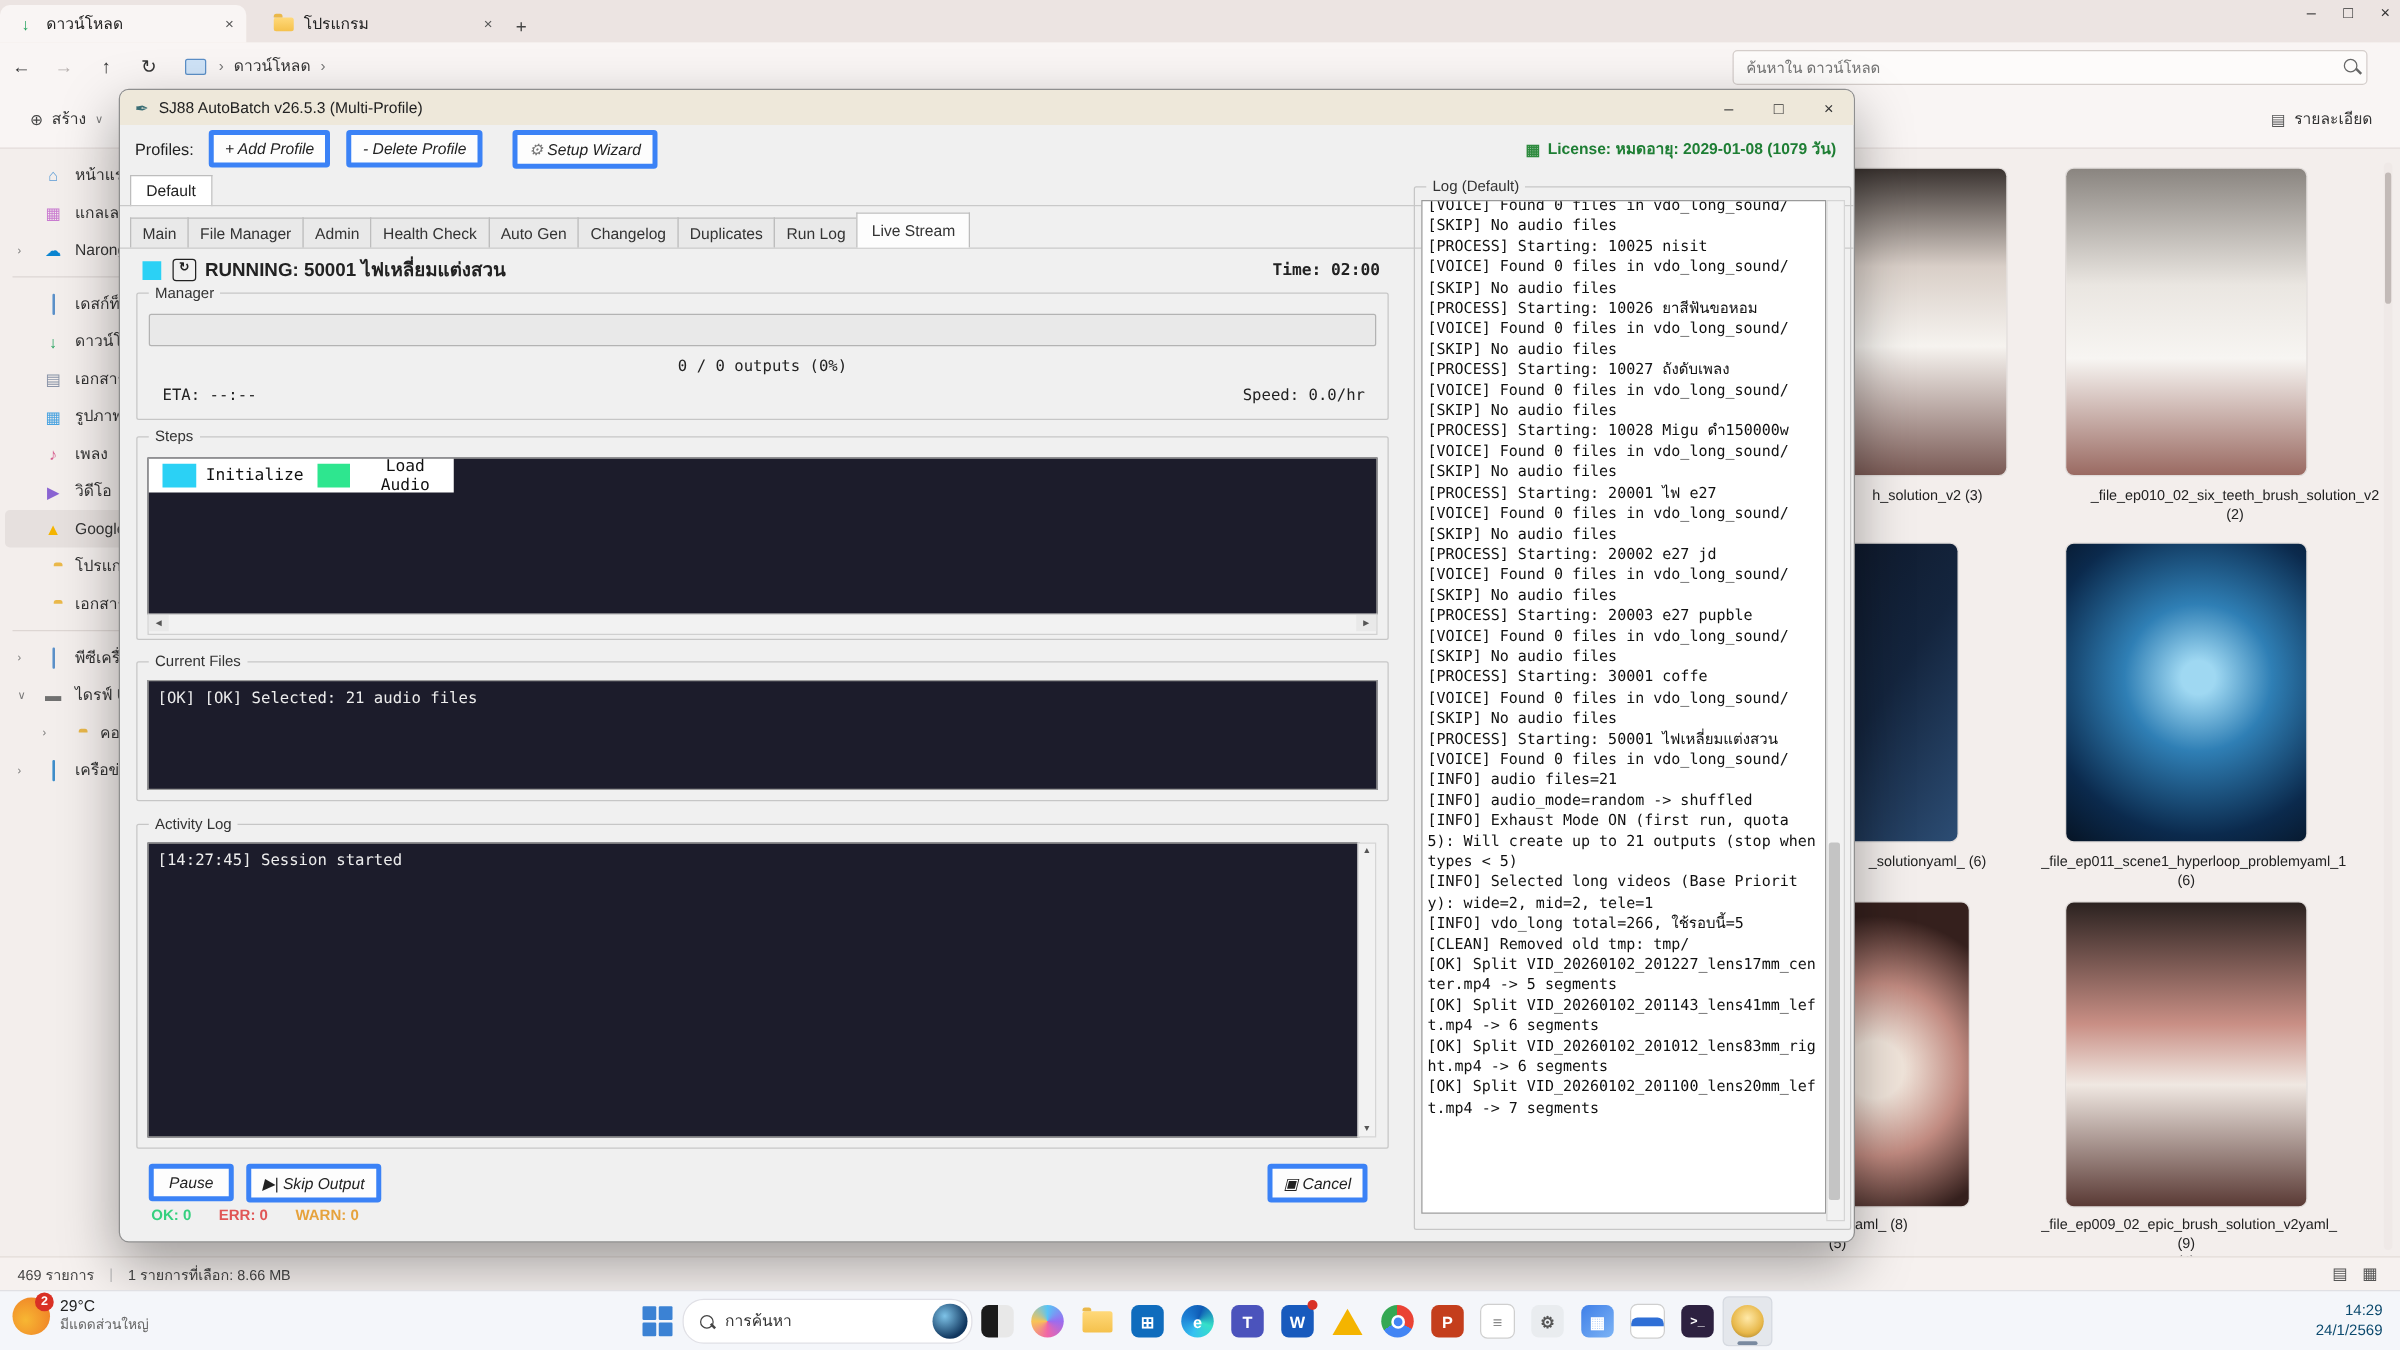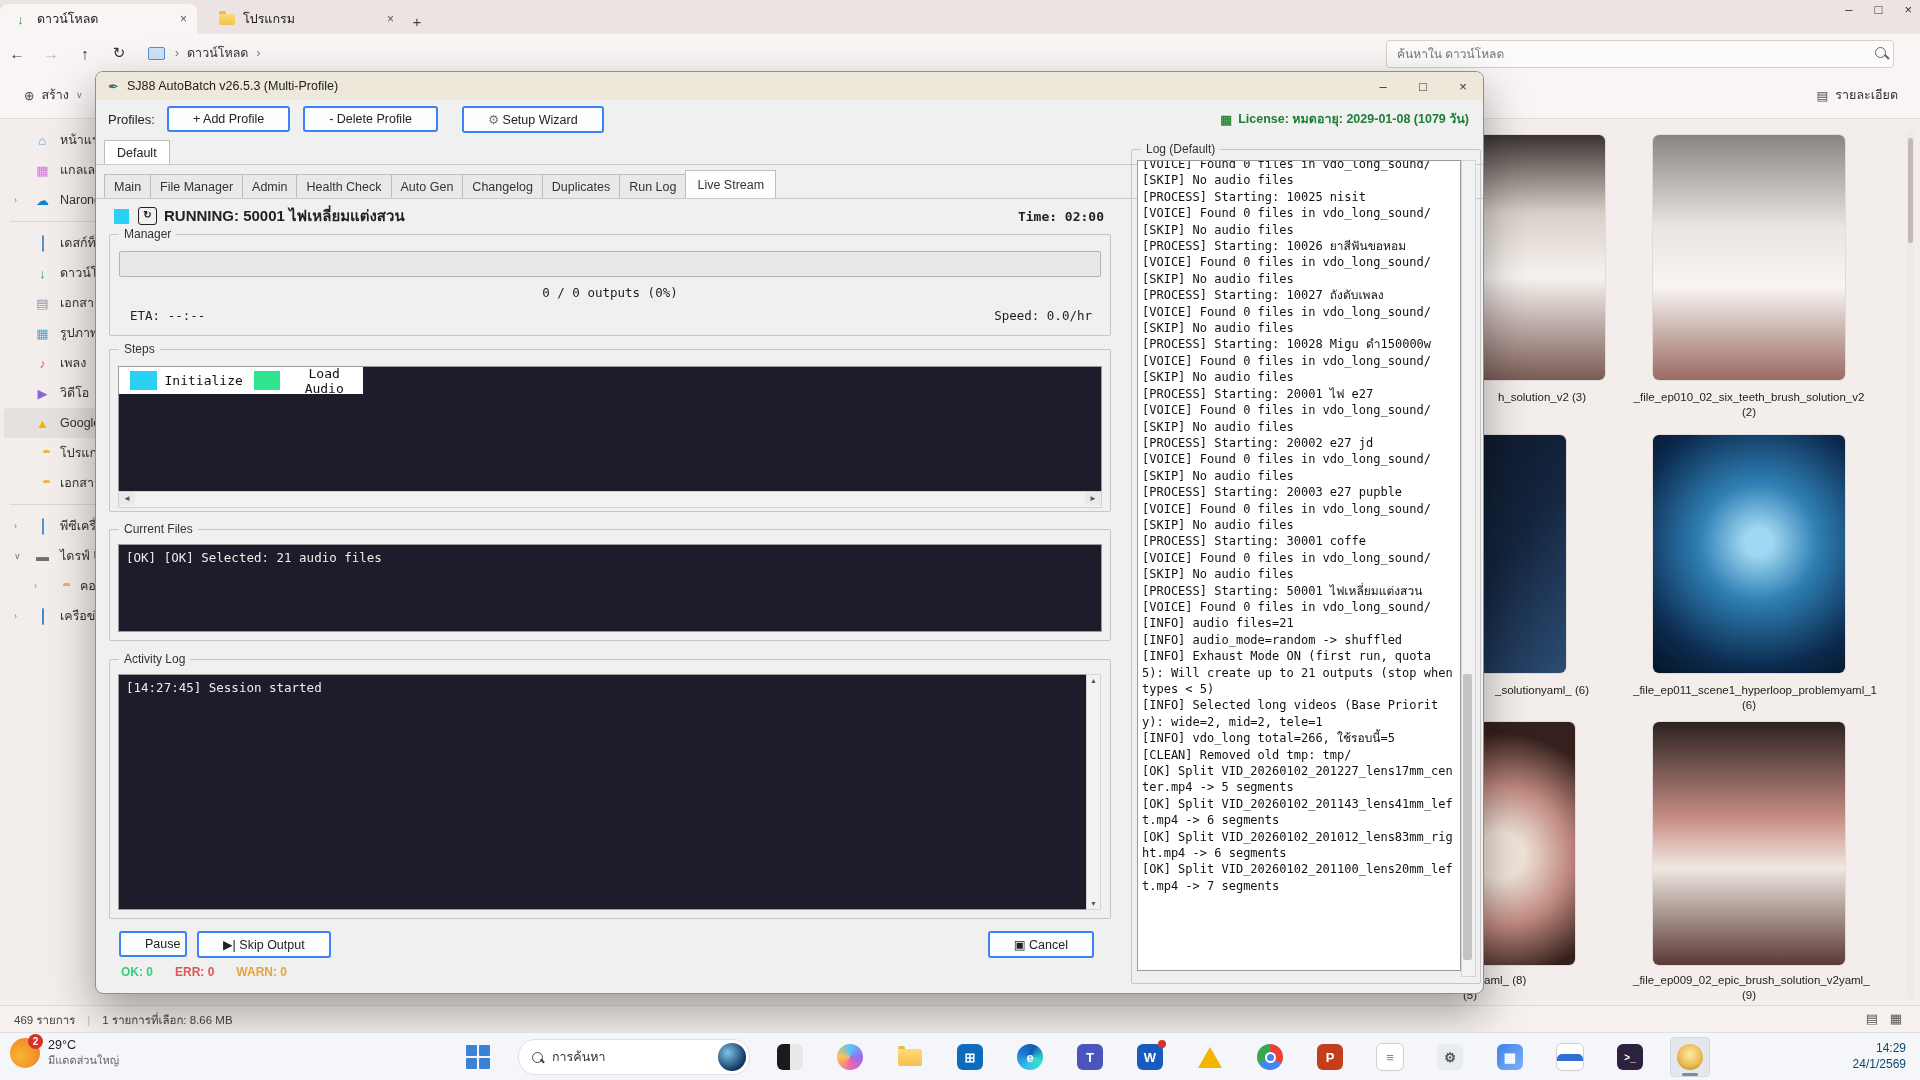--- a/index.html
+++ b/index.html
@@ -43,21 +43,21 @@
   .statusbar{position:absolute;left:0;top:1005px;width:1920px;height:27px;background:#f6f1ef;border-top:1px solid #e2dbd8;display:flex;align-items:center;font-size:11.5px;color:#444;}
   .statusbar .vsep{color:#bbb;margin:0 12px;}
   .sb-ico{position:absolute;font-size:13px;color:#555;top:5px;}
   
   .appwin{position:absolute;left:95px;top:71px;width:1387px;height:921px;background:#f0f0f0;border:1px solid #8f8f8f;border-radius:8px;box-shadow:0 18px 45px rgba(0,0,0,.35);overflow:hidden;}
   .titlebar{position:absolute;left:0;top:0;right:0;height:28px;background:#eee8da;display:flex;align-items:center;font-size:12.5px;color:#222;}
   .titlebar .ticon{margin:0 8px 0 12px;color:#3a6d74;font-size:13px;}
   .wbtns{margin-left:auto;display:flex;height:100%;}
   .wbtn{width:40px;display:flex;align-items:center;justify-content:center;font-size:13px;color:#333;}
   .profilebar{position:absolute;left:0;top:28px;right:0;height:38px;display:flex;align-items:center;font-size:13px;}
-  .tkbtn{border:2px solid #3b82f6;background:#fdfdfd;border-radius:3px;font-size:12.5px;color:#222;padding:4px 24px;font-family:"Liberation Sans",sans-serif;}
+  .tkbtn{border:4px solid #3b82f6;background:#fdfdfd;border-radius:3px;font-size:12.5px;color:#222;padding:4px 9px;font-family:"Liberation Sans",sans-serif;font-style:italic;}
   .license{margin-left:auto;margin-right:14px;color:#1e7e34;font-size:12.5px;font-weight:bold;display:flex;gap:6px;align-items:center;}
   .ptab{position:absolute;left:8px;top:68px;height:24px;padding:0 12px;background:#fff;border:1px solid #bdbdbd;border-bottom:none;display:flex;align-items:center;font-size:12.5px;}
   .ptabline{position:absolute;left:0;top:92px;right:0;height:1px;background:#c9c9c9;}
   .tabstrip{position:absolute;left:8px;top:98px;display:flex;align-items:flex-end;}
   .ntab{border:1px solid #bdbdbd;border-bottom:none;background:#e9e9e9;padding:5px 9px 4px;font-size:12.5px;color:#333;margin-right:-1px;}
   .ntab.active{background:#fdfdfd;padding:7px 11px 6px;position:relative;z-index:2;}
   .tabline{position:absolute;left:0;top:126px;right:0;height:1px;background:#c9c9c9;}
   
   .runrow{position:absolute;left:18px;top:133px;width:990px;height:22px;display:flex;align-items:center;}
   .runsq{width:15px;height:15px;margin-right:9px;}
@@ -85,21 +85,21 @@
   .logtext pre{margin:-7px 0 0;padding:2px 4px;font-family:"DejaVu Sans Mono",monospace;font-size:12px;line-height:16.4px;color:#111;white-space:pre-wrap;word-break:break-all;}
   .logscroll{position:absolute;right:4px;top:10px;width:13px;bottom:6px;background:#f2f2f2;border:1px solid #d5d5d5;}
   .logscroll .th{position:absolute;left:1px;width:9px;background:#c4c4c4;border-radius:2px;}
   
   .taskbar{position:absolute;left:0;top:1032px;width:1920px;height:48px;background:#f4f6fa;border-top:1px solid #e0e0e4;}
   .weather{position:absolute;left:10px;top:5px;display:flex;gap:8px;align-items:center;}
   .wico{width:30px;height:30px;border-radius:50%;background:radial-gradient(circle at 35% 60%,#f7b733,#ee7724);position:relative;}
   .wico .badge{position:absolute;right:-3px;top:-4px;background:#d93025;color:#fff;border-radius:50%;width:15px;height:15px;font-size:10px;line-height:15px;text-align:center;font-weight:bold;}
   .wtxt{font-size:12.5px;line-height:15px;}
   .wtxt .sub{font-size:11px;color:#666;}
-  .tb-center{position:absolute;left:458px;top:4px;display:flex;align-items:center;gap:20px;}
+  .tb-center{position:absolute;left:506px;top:4px;display:flex;align-items:center;gap:0;}
   .tbico{width:40px;height:40px;border-radius:5px;display:flex;align-items:center;justify-content:center;position:relative;}
   .tbico.active{background:#e4e7ec;box-shadow:inset 0 0 0 1px #d5d9e0;}
   .tbico.active::after{content:"";position:absolute;bottom:1px;left:12px;width:16px;height:3px;border-radius:2px;background:#7a8aa0;}
   .startlogo{display:grid;grid-template-columns:11px 11px;grid-template-rows:11px 11px;gap:2px;}
   .startlogo i{background:#3b82d4;border-radius:1px;}
   .srchpill{width:214px;height:34px;border-radius:17px;background:#fff;border:1px solid #e0e0e6;display:flex;align-items:center;gap:9px;padding:0 3px 0 13px;font-size:12.5px;color:#333;}
   .srchpill .ball{margin-left:auto;width:28px;height:28px;border-radius:50%;background:radial-gradient(circle at 35% 35%,#7ec3e8,#10365e 70%);}
   .plens{width:9px;height:9px;border:1.6px solid #444;border-radius:50%;position:relative;}
   .plens::after{content:"";position:absolute;left:7px;top:7px;width:5px;height:1.6px;background:#444;transform:rotate(45deg);}
   .ic{width:26px;height:26px;border-radius:6px;display:flex;align-items:center;justify-content:center;font-size:13px;font-weight:bold;color:#fff;}
@@ -226,21 +226,21 @@
           <span class="exp">›</span>
           <span class="sico"><span class="mon" style="border-color:#3f8cc8;background:#9fd0f0;"></span></span>
           <span>เครือข่าย</span>
         </div>
     </div>
 
     <div>
       <div class="thumb" style="left:1430px;top:135px;width:175px;height:245px;background:linear-gradient(#3a3330,#d9cfc8 32%,#f6f3ef 58%,#7a5a55);"></div>
       <div class="thumb" style="left:1653px;top:135px;width:192px;height:245px;background:linear-gradient(#8a8580,#eae6e1 38%,#f7f5f2 62%,#9a6a62);"></div>
       <div class="flabel" style="left:1462px;top:390px;width:160px;"><span>h_solution_v2 (3)</span></div>
-      <div class="flabel" style="left:1633px;top:390px;width:232px;"><span>_file_ep010_02_six_teeth_brush_solution_v2 (2)</span></div>
+      <div class="flabel" style="left:1672px;top:390px;width:232px;"><span>_file_ep010_02_six_teeth_brush_solution_v2 (2)</span></div>
 
       <div class="thumb" style="left:1420px;top:435px;width:146px;height:238px;background:linear-gradient(125deg,#0c1322,#14253e 55%,#2c4d74);"></div>
       <div class="thumb" style="left:1653px;top:435px;width:192px;height:238px;background:radial-gradient(circle at 55% 45%,#9fd8f2 8%,#2f7fb5 35%,#0b2a4d 75%,#061425);"></div>
       <div class="flabel" style="left:1462px;top:683px;width:160px;"><span>_solutionyaml_ (6)</span></div>
       <div class="flabel" style="left:1633px;top:683px;width:232px;"><span>_file_ep011_scene1_hyperloop_problemyaml_1</span><br><span>(6)</span></div>
 
       <div class="thumb" style="left:1425px;top:722px;width:150px;height:243px;background:radial-gradient(circle at 50% 55%,#f0e4da 15%,#c08a80 45%,#35201d 80%);"></div>
       <div class="thumb" style="left:1653px;top:722px;width:192px;height:243px;background:linear-gradient(#2b2220,#c98f85 40%,#f0e8e2 60%,#5a3a35);"></div>
       <div class="flabel" style="left:1390px;top:973px;width:160px;"><span>_solution_v2yaml_ (8)</span><br><span>(5)</span></div>
       <div class="flabel" style="left:1633px;top:973px;width:232px;"><span>_file_ep009_02_epic_brush_solution_v2yaml_ (9)</span><br><span>(4)</span></div>

